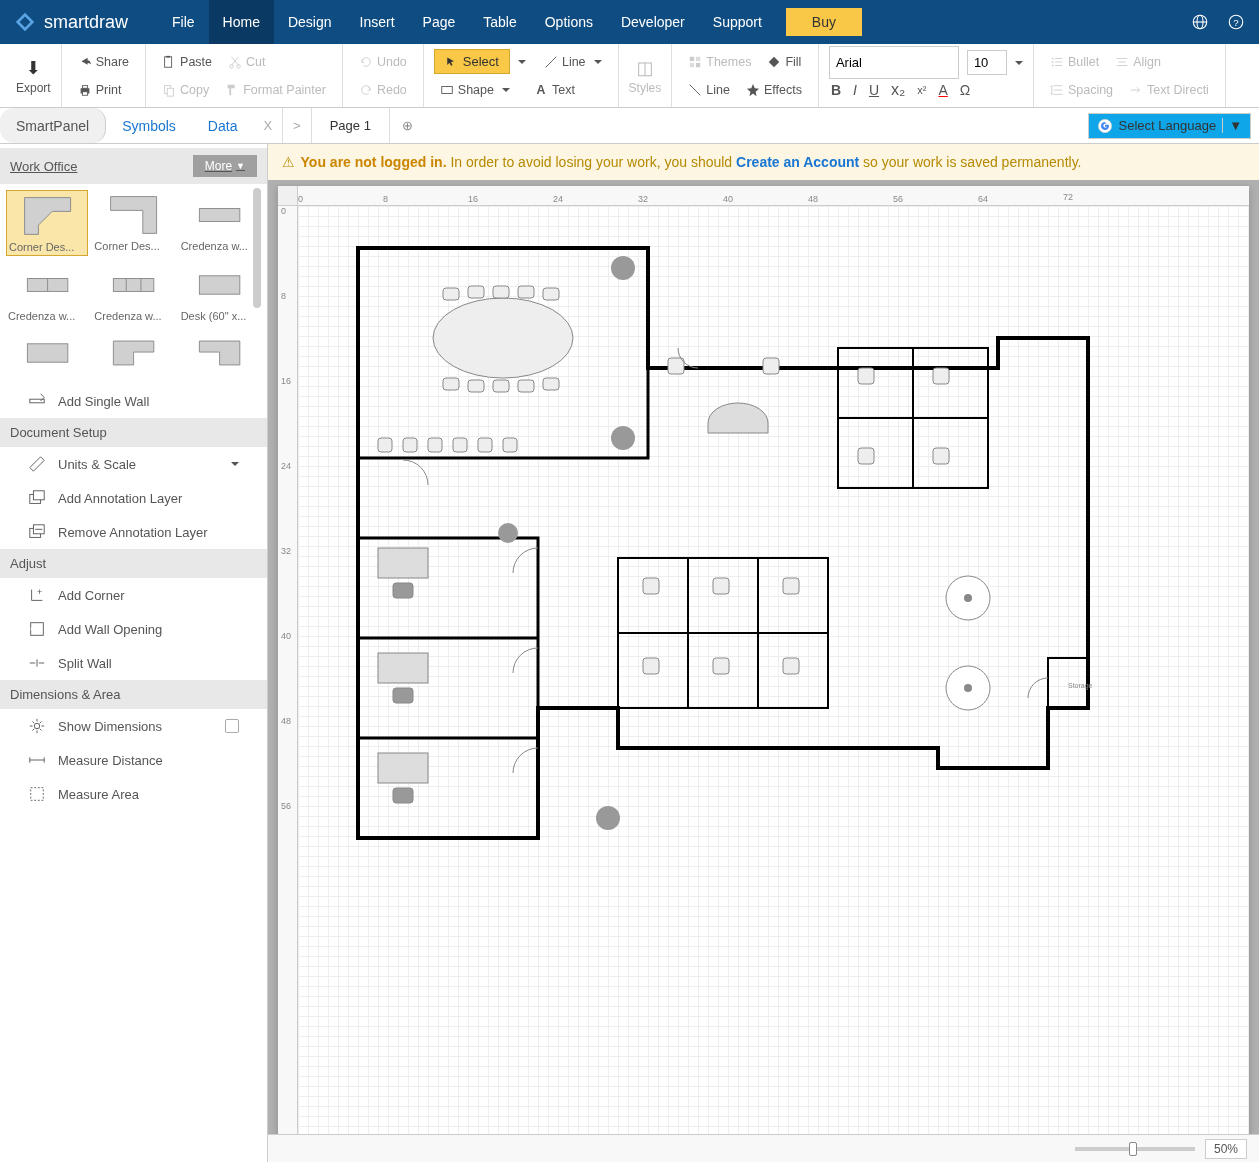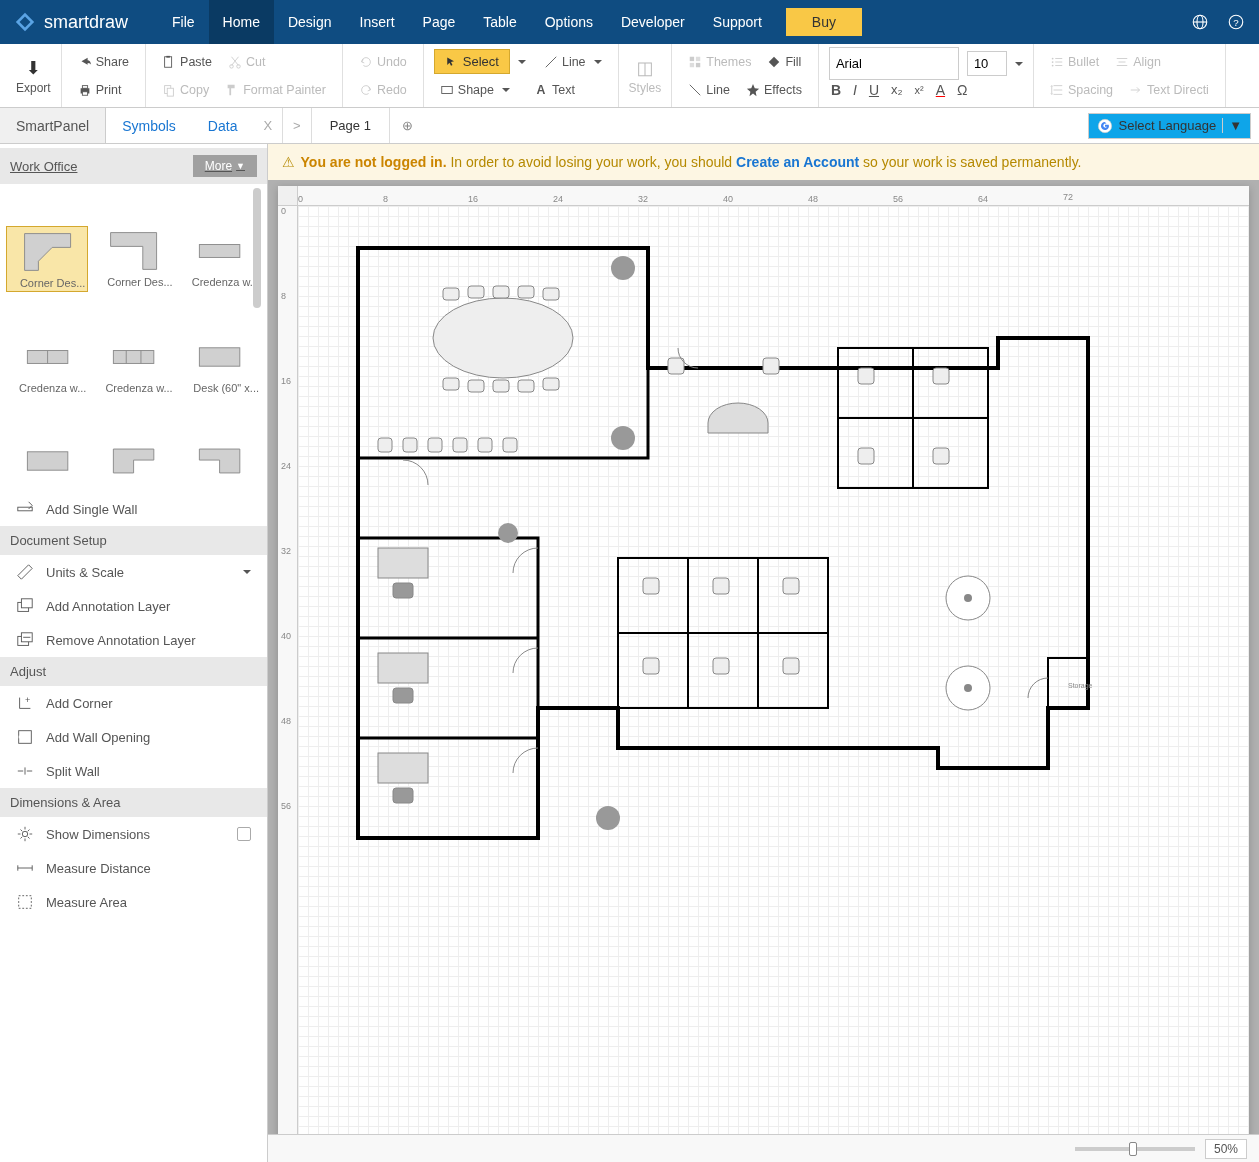--- a/index.html
+++ b/index.html
@@ -30,44 +30,44 @@
 .select-btn { background: #f9c846; border: 1px solid #d4a82e; padding: 4px 10px; display: flex; align-items: center; gap: 6px; font-size: 13px; }
 .dropdown-caret { border-top: 4px solid #555; border-left: 4px solid transparent; border-right: 4px solid transparent; display: inline-block; margin-left: 4px; }
 .font-select { border: 1px solid #ccc; padding: 8px 6px; width: 130px; font-size: 13px; margin-right: 4px; background: #fff; }
 .size-select { border: 1px solid #ccc; padding: 4px 6px; width: 40px; font-size: 13px; background: #fff; }
 .text-format { display: flex; gap: 12px; align-items: center; padding: 4px 2px; }
 .text-format span { cursor: pointer; font-size: 14px; color: #555; }
 
 
 .panel-tabs { height: 36px; border-bottom: 1px solid #ccc; display: flex; align-items: center; background: #fff; }
 .panel-tab { padding: 0 16px; height: 100%; display: flex; align-items: center; cursor: pointer; font-size: 14px; color: #888; }
-.panel-tab.active { background: #f0f0f0; color: #555; border-right: 1px solid #ccc; }
+.panel-tab.active { background: #f0f0f0; color: #555; border-right: 1px solid #ccc; border-radius: 14px; }
 .panel-tab.link { color: #1976d2; }
 .panel-tab-close { color: #aaa; padding: 0 10px; cursor: pointer; }
 .page-nav { padding: 0 10px; color: #aaa; cursor: pointer; border-left: 1px solid #ddd; height: 100%; display: flex; align-items: center; }
 .page-tab { padding: 0 18px; border-right: 1px solid #ddd; height: 100%; display: flex; align-items: center; border-left: 1px solid #ddd; }
 .add-page { padding: 0 12px; color: #888; cursor: pointer; height: 100%; display: flex; align-items: center; }
 .lang-select { margin-left: auto; margin-right: 8px; border: 1px solid #ccc; padding: 4px 8px; display: flex; align-items: center; gap: 6px; font-size: 13px; cursor: pointer; background: #0ea5e9; }
 
 
 .main { display: flex; height: calc(100% - 144px); }
 .sidebar { width: 268px; background: #fff; border-right: 1px solid #ccc; overflow-y: auto; display: flex; flex-direction: column; }
 .canvas-area { flex: 1; background: #b0b0b0; position: relative; overflow: hidden; }
 
 
 .lib-header { background: #e8e8e8; padding: 7px 10px; display: flex; align-items: center; justify-content: space-between; font-size: 13px; color: #555; margin-top: 8px; text-decoration: underline; }
 .lib-header:first-child { margin-top: 4px; }
 .more-btn { background: #a0a0a0; color: #fff; padding: 4px 12px; font-size: 12px; cursor: pointer; display: flex; align-items: center; gap: 4px; }
 .symbol-grid { display: grid; grid-template-columns: repeat(3, 1fr); gap: 4px; padding: 6px; }
-.symbol-item { text-align: right; cursor: pointer; padding: 2px; margin-top: 36px; }
+.symbol-item { text-align: left; cursor: pointer; padding: 2px; }
 .symbol-item.selected { background: #f9e6a8; border: 1px solid #d4a82e; }
 .symbol-thumb { height: 46px; display: flex; align-items: center; justify-content: center; }
 .symbol-thumb svg { max-width: 100%; max-height: 100%; }
 .symbol-label { font-size: 11px; color: #666; margin-top: 2px; white-space: nowrap; overflow: hidden; text-overflow: ellipsis; }
-.sidebar-action { display: flex; align-items: center; gap: 12px; padding: 8px 16px; cursor: pointer; font-size: 13px; color: #555; }
+.sidebar-action { display: flex; align-items: center; gap: 12px; padding: 8px 28px; cursor: pointer; font-size: 13px; color: #555; }
 .sidebar-action svg { width: 18px; height: 18px; flex-shrink: 0; }
 .section-hdr { background: #e8e8e8; padding: 7px 10px; font-size: 13px; color: #555; }
 .action-row { display: flex; align-items: center; justify-content: space-between; }
 .checkbox { width: 14px; height: 14px; border: 1px solid #aaa; border-radius: 2px; }
 
 
 .notif { background: #fdf6e3; padding: 10px 14px; font-size: 14px; color: #b58900; display: flex; align-items: center; gap: 6px; }
 .notif b { color: #cb8500; }
 .notif a { color: #1976d2; text-decoration: none; font-weight: bold; }
 
@@ -279,21 +279,21 @@
   <div class="ribbon-group">
     <div class="ribbon-row">
       <input class="font-select" value="Arial" style="">
       <input class="size-select" value="10" style="">
       <span class="dropdown-caret" style="margin-left:4px"></span>
     </div>
     <div class="text-format">
       <span style="font-weight:bold">B</span>
       <span style="font-style:italic">I</span>
       <span style="text-decoration:underline">U</span>
-      <span style="font-size:13px">x₂</span>
+      <span style="font-size:16px">x₂</span>
       <span style="font-size:11px">x²</span>
       <span style="text-decoration:underline;text-decoration-color:red">A</span>
       <span>Ω</span>
     </div>
   </div>
   <div class="ribbon-group">
     <div class="ribbon-row">
       <div class="ribbon-btn disabled">
           <svg viewBox="0 0 16 16">
             <circle cx="3" cy="4" r="1" fill="#ccc"></circle>

